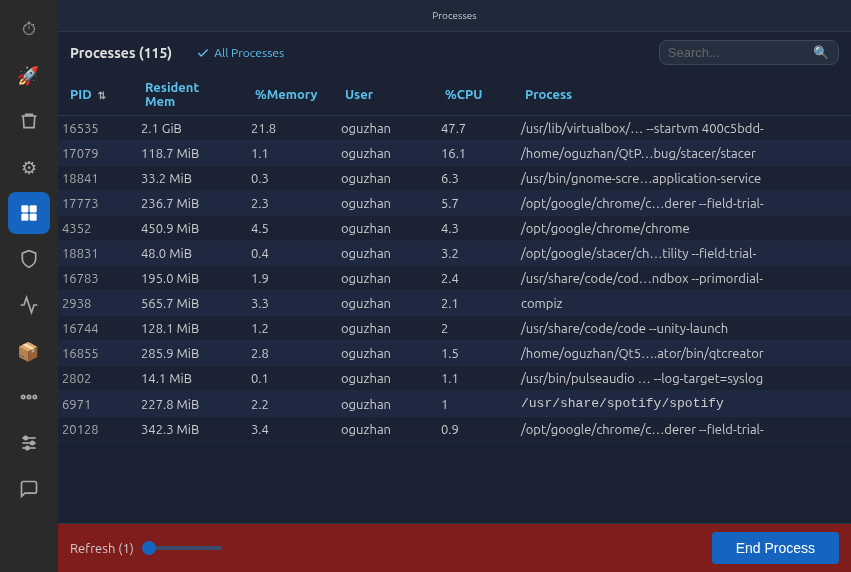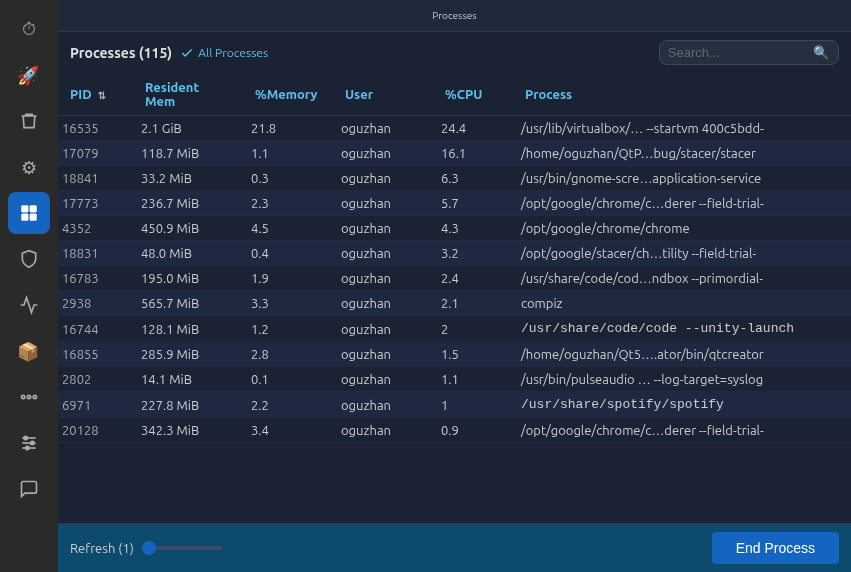--- a/index.html
+++ b/index.html
@@ -61,21 +61,21 @@
       display: flex;
       align-items: center;
       justify-content: space-between;
       padding: 8px 12px;
       background: #1a2233;
     }
 
     #toolbar-left {
       display: flex;
       align-items: center;
-      gap: 8px;
+      gap: 24px;
     }
 
     #processes-title {
       color: #e0e0e0;
       font-size: 14px;
       font-weight: bold;
     }
 
     #all-processes-badge {
       display: flex;
@@ -159,21 +159,21 @@
     .col-user { width: 100px; }
     .col-cpu { width: 80px; }
     .col-process { width: auto; max-width: 260px; }
 
     
     #footer {
       display: flex;
       align-items: center;
       justify-content: space-between;
       padding: 8px 12px;
-      background: #0c4a6e;
+      background: #7f1d1d;
       border-top: 1px solid #2a3a4a;
     }
 
     #refresh-section {
       display: flex;
       align-items: center;
       gap: 8px;
       color: #ccc;
       font-size: 13px;
     }
@@ -293,21 +293,21 @@
           <th class="col-cpu">%CPU</th>
           <th class="col-process">Process</th>
         </tr>
       </thead>
       <tbody id="table-body">
       <tr>
     <td class="col-pid">16535</td>
     <td class="col-mem">2.1 GiB</td>
     <td class="col-memperc">21.8</td>
     <td class="col-user">oguzhan</td>
-    <td class="col-cpu">24.4</td>
+    <td class="col-cpu">47.7</td>
     <td class="col-process" style="max-width:260px;overflow:hidden;text-overflow:ellipsis;">/usr/lib/virtualbox/… --startvm 400c5bdd-</td>
   </tr>
           <tr>
     <td class="col-pid">17079</td>
     <td class="col-mem">118.7 MiB</td>
     <td class="col-memperc">1.1</td>
     <td class="col-user">oguzhan</td>
     <td class="col-cpu">16.1</td>
     <td class="col-process" style="max-width:260px;overflow:hidden;text-overflow:ellipsis;">/home/oguzhan/QtP…bug/stacer/stacer</td>
   </tr>
@@ -358,21 +358,21 @@
     <td class="col-user">oguzhan</td>
     <td class="col-cpu">2.1</td>
     <td class="col-process" style="max-width:260px;overflow:hidden;text-overflow:ellipsis;">compiz</td>
   </tr>
           <tr>
     <td class="col-pid">16744</td>
     <td class="col-mem">128.1 MiB</td>
     <td class="col-memperc">1.2</td>
     <td class="col-user">oguzhan</td>
     <td class="col-cpu">2</td>
-    <td class="col-process" style="max-width:260px;overflow:hidden;text-overflow:ellipsis;font-family:Liberation Mono, monospace;">/usr/share/code/code --unity-launch</td>
+    <td class="col-process" style="max-width:260px;overflow:hidden;text-overflow:ellipsis;">/usr/share/code/code --unity-launch</td>
   </tr>
           <tr>
     <td class="col-pid">16855</td>
     <td class="col-mem">285.9 MiB</td>
     <td class="col-memperc">2.8</td>
     <td class="col-user">oguzhan</td>
     <td class="col-cpu">1.5</td>
     <td class="col-process" style="max-width:260px;overflow:hidden;text-overflow:ellipsis;">/home/oguzhan/Qt5….ator/bin/qtcreator</td>
   </tr>
           <tr>

